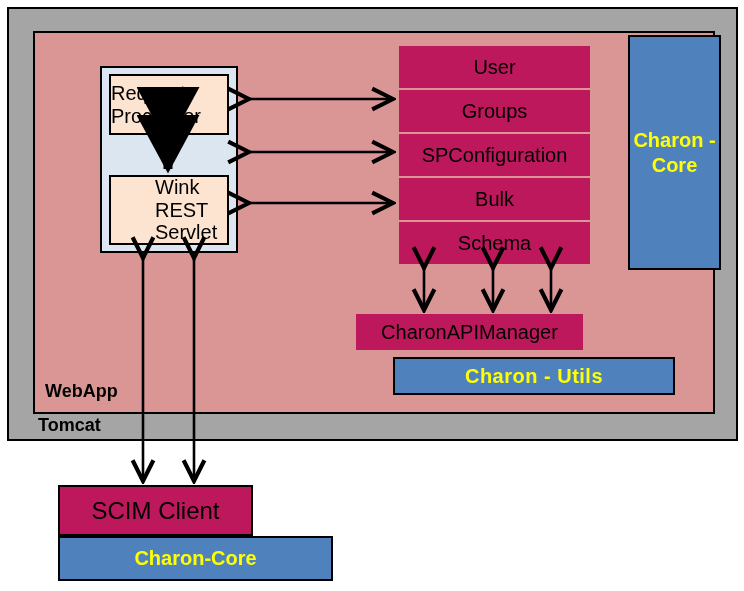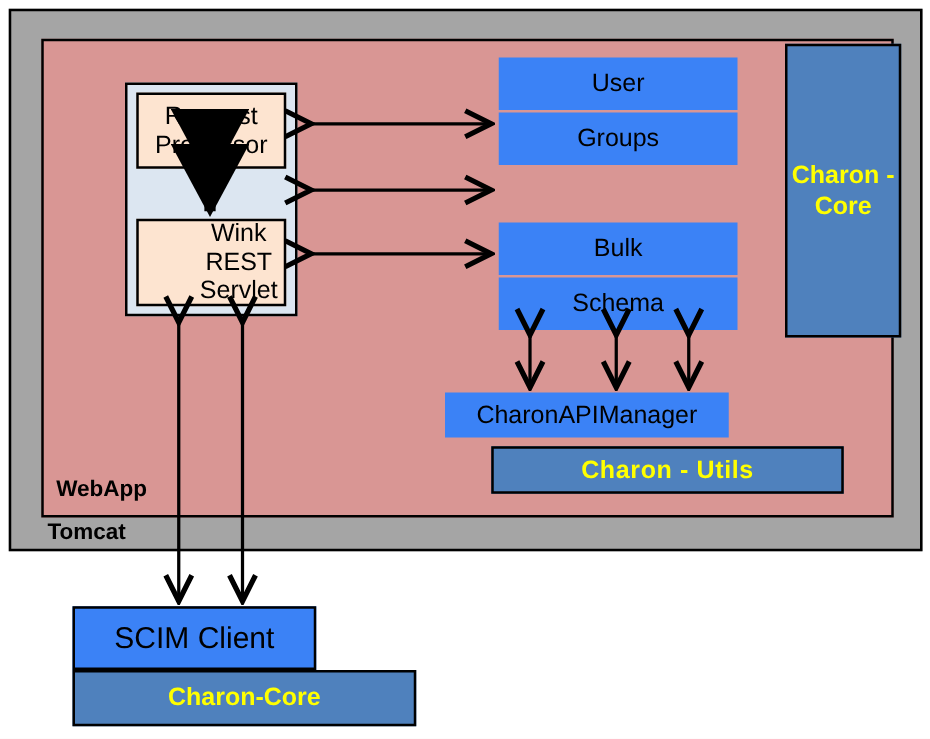--- a/index.html
+++ b/index.html
@@ -46,31 +46,30 @@
     left: 100px; top: 66px; width: 138px; height: 187px;
     background: #DCE6F1;
     border: 2px solid #000000;
   }
   .peach-box {
     background: #FDE4D0;
     border: 2px solid #000000;
     display: flex;
     align-items: center;
     justify-content: center;
-    text-align: center;
     font-size: 20px;
     color: #000000;
     line-height: 1.12;
   }
   #request-processor { left: 109px; top: 74px; width: 120px; height: 61px; }
   #wink-rest-servlet { left: 109px; top: 175px; width: 120px; height: 70px; padding-left: 44px; }
 
   
   .green-box {
-    background: #3b82f6;
+    background: #be185d;
     display: flex;
     align-items: center;
     justify-content: center;
     text-align: center;
     font-size: 20px;
     color: #000000;
   }
   .svc { left: 399px; width: 191px; height: 42px; }
   #svc-user     { top: 46px; }
   #svc-groups   { top: 90px; }
@@ -134,20 +133,21 @@
   <div class="abs" id="webapp-frame"></div>
 
   <div class="abs" id="servlet-container"></div>
 
   <div class="abs peach-box" id="request-processor">Request Processor</div>
 
   <div class="abs peach-box" id="wink-rest-servlet">Wink REST Servlet</div>
 
   <div class="abs green-box svc" id="svc-user">User</div>
   <div class="abs green-box svc" id="svc-groups">Groups</div>
+  <div class="abs green-box svc" id="svc-spconfig">SPConfiguration</div>
   <div class="abs green-box svc" id="svc-bulk">Bulk</div>
   <div class="abs green-box svc" id="svc-schema">Schema</div>
 
   <div class="abs blue-box" id="charon-core-right">Charon -Core</div>
 
   <div class="abs green-box" id="charon-api-manager">CharonAPIManager</div>
 
   <div class="abs blue-box" id="charon-utils">Charon - Utils</div>
 
   <div class="abs frame-label" id="webapp-label">WebApp</div>

